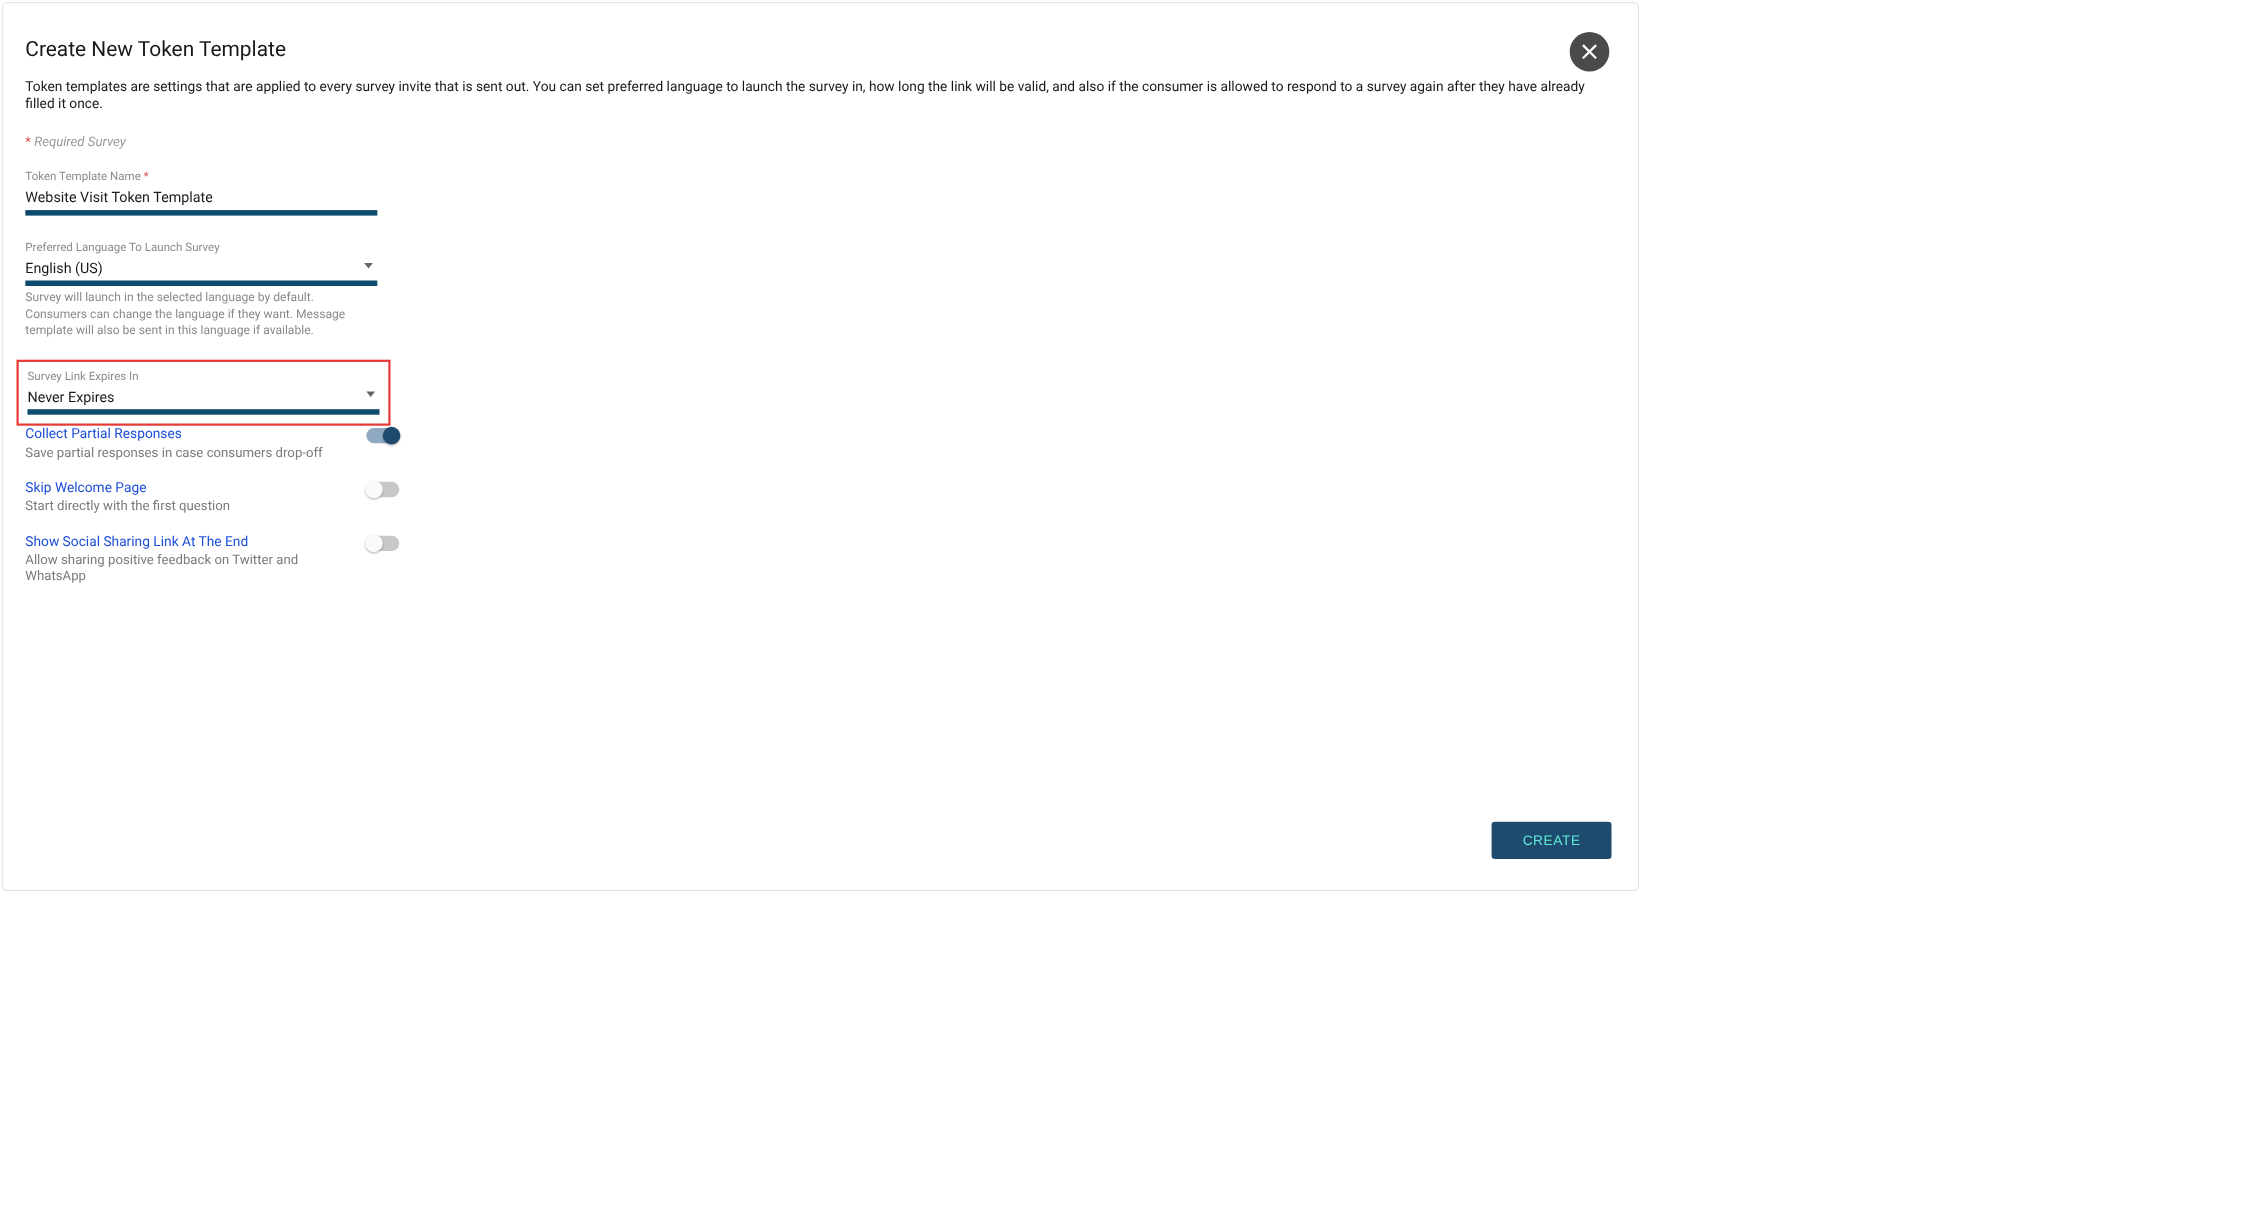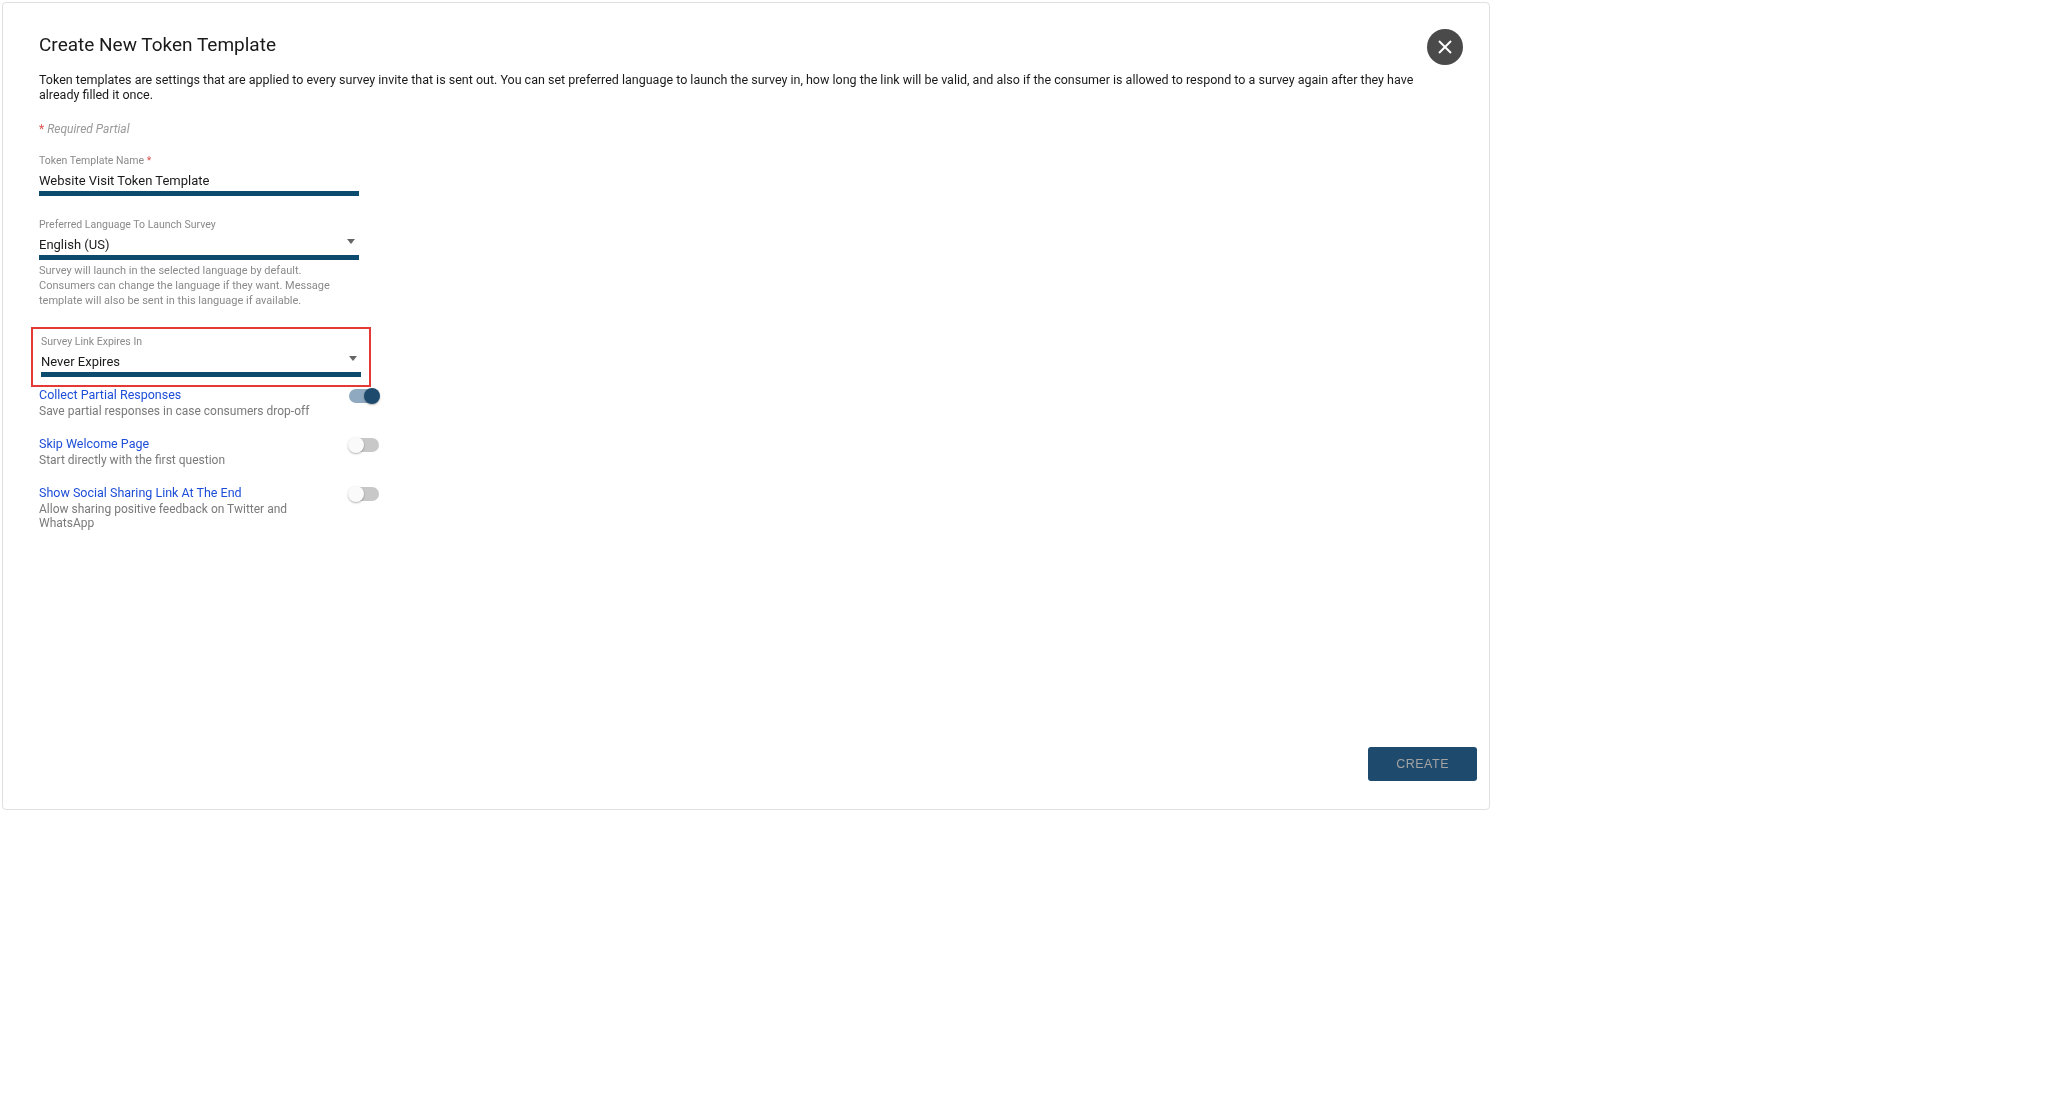--- a/index.html
+++ b/index.html
@@ -10,21 +10,21 @@
     color: #1a1a1a;
     font-size: 13px;
   }
   .panel {
     width: 1488px;
     height: 808px;
     border: 1px solid #e0e0e0;
     border-radius: 4px;
     margin: 2px;
     position: relative;
-    padding: 24px 36px;
+    padding: 24px 20px;
     background: #fff;
   }
   .close-btn {
     position: absolute;
     top: 26px;
     right: 26px;
     width: 36px;
     height: 36px;
     border-radius: 50%;
     background: #4a4a4a;
@@ -122,24 +122,24 @@
     border-radius: 50%;
     background: #fafafa;
     box-shadow: 0 1px 2px rgba(0,0,0,0.3);
     position: absolute;
     top: -1px; left: -1px;
   }
   .toggle.on { background: #8fa9c0; }
   .toggle.on .knob { left: auto; right: -1px; background: #1e4a6d; }
   .create-btn {
     position: absolute;
-    right: 12px;
+    right: 24px;
     bottom: 28px;
     background: #1e4a6d;
-    color: #a3a3a3;
+    color: #5eead4;
     font-size: 12.5px;
     font-weight: 500;
     letter-spacing: 0.5px;
     padding: 10px 28px;
     border: none;
     border-radius: 3px;
     cursor: pointer;
   }
 </style>
 </head>
@@ -149,21 +149,21 @@
 
   <div class="close-btn">
     <svg viewBox="0 0 14 14">
         <line x1="1" y1="1" x2="13" y2="13"></line>
         <line x1="13" y1="1" x2="1" y2="13"></line>
       </svg>
   </div>
 
   <h1 class="title">Create New Token Template</h1>
   <p class="description">Token templates are settings that are applied to every survey invite that is sent out. You can set preferred language to launch the survey in, how long the link will be valid, and also if the consumer is allowed to respond to a survey again after they have already filled it once.</p>
-  <p class="required-note"><span class="asterisk">*</span> <span>Required Partial</span></p>
+  <p class="required-note"><span class="asterisk">*</span> <span>Required Survey</span></p>
 
   <div class="form-group">
     <label class="field-label"><span>Token Template Name</span> <span class="req">*</span></label>
     <input class="text-input" type="text" value="Website Visit Token Template" style="">
   </div>
 
   <div class="form-group">
     <label class="field-label">Preferred Language To Launch Survey</label>
     <div class="select-wrap">
       <div class="select-value">English (US)</div>

